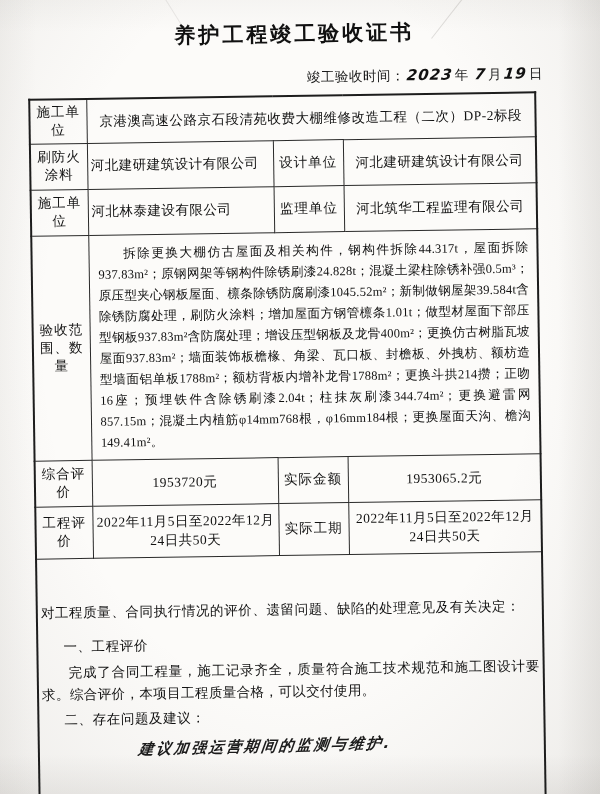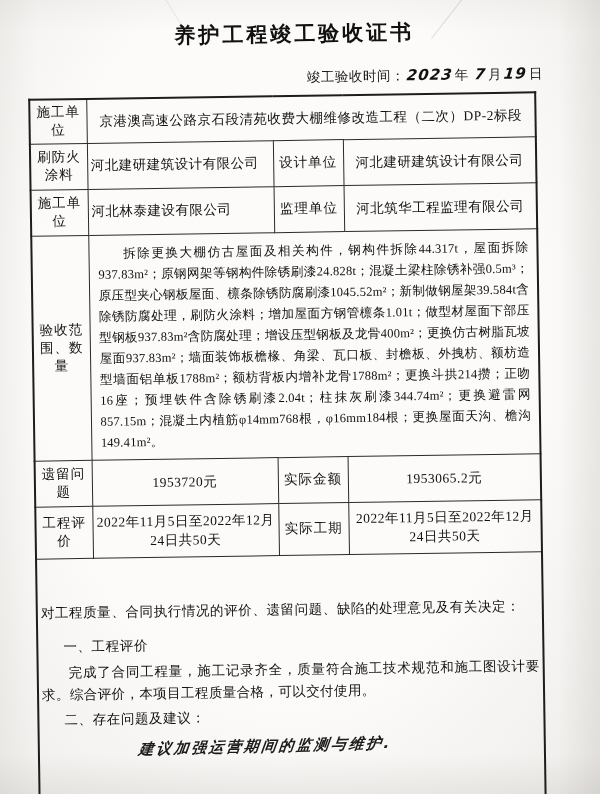--- a/index.html
+++ b/index.html
@@ -148,21 +148,21 @@
         <td class="lbl">监理单位</td>
         <td class="val-center">河北筑华工程监理有限公司</td>
       </tr>
       <tr class="r4">
         <td class="lbl">验收范围、数量</td>
         <td colspan="3" style="vertical-align:top;">
           <p class="scope-text">拆除更换大棚仿古屋面及相关构件，钢构件拆除44.317t，屋面拆除937.83m²；原钢网架等钢构件除锈刷漆24.828t；混凝土梁柱除锈补强0.5m³；原压型夹心钢板屋面、檩条除锈防腐刷漆1045.52m²；新制做钢屋架39.584t含除锈防腐处理，刷防火涂料；增加屋面方钢管檩条1.01t；做型材屋面下部压型钢板937.83m²含防腐处理；增设压型钢板及龙骨400m²；更换仿古树脂瓦坡屋面937.83m²；墙面装饰板檐椽、角梁、瓦口板、封檐板、外拽枋、额枋造型墙面铝单板1788m²；额枋背板内增补龙骨1788m²；更换斗拱214攒；正吻16座；预埋铁件含除锈刷漆2.04t；柱抹灰刷漆344.74m²；更换避雷网857.15m；混凝土内植筋φ14mm768根，φ16mm184根；更换屋面天沟、檐沟149.41m²。</p>
         </td>
       </tr>
       <tr class="r5">
-        <td class="lbl">遗留问题</td>
+        <td class="lbl">综合评价</td>
         <td class="val-center">1953720元</td>
         <td class="lbl">实际金额</td>
         <td class="val-center">1953065.2元</td>
       </tr>
       <tr class="r6">
         <td class="lbl">工程评价</td>
         <td class="val-center">2022年11月5日至2022年12月24日共50天</td>
         <td class="lbl">实际工期</td>
         <td class="val-center">2022年11月5日至2022年12月24日共50天</td>
       </tr>

